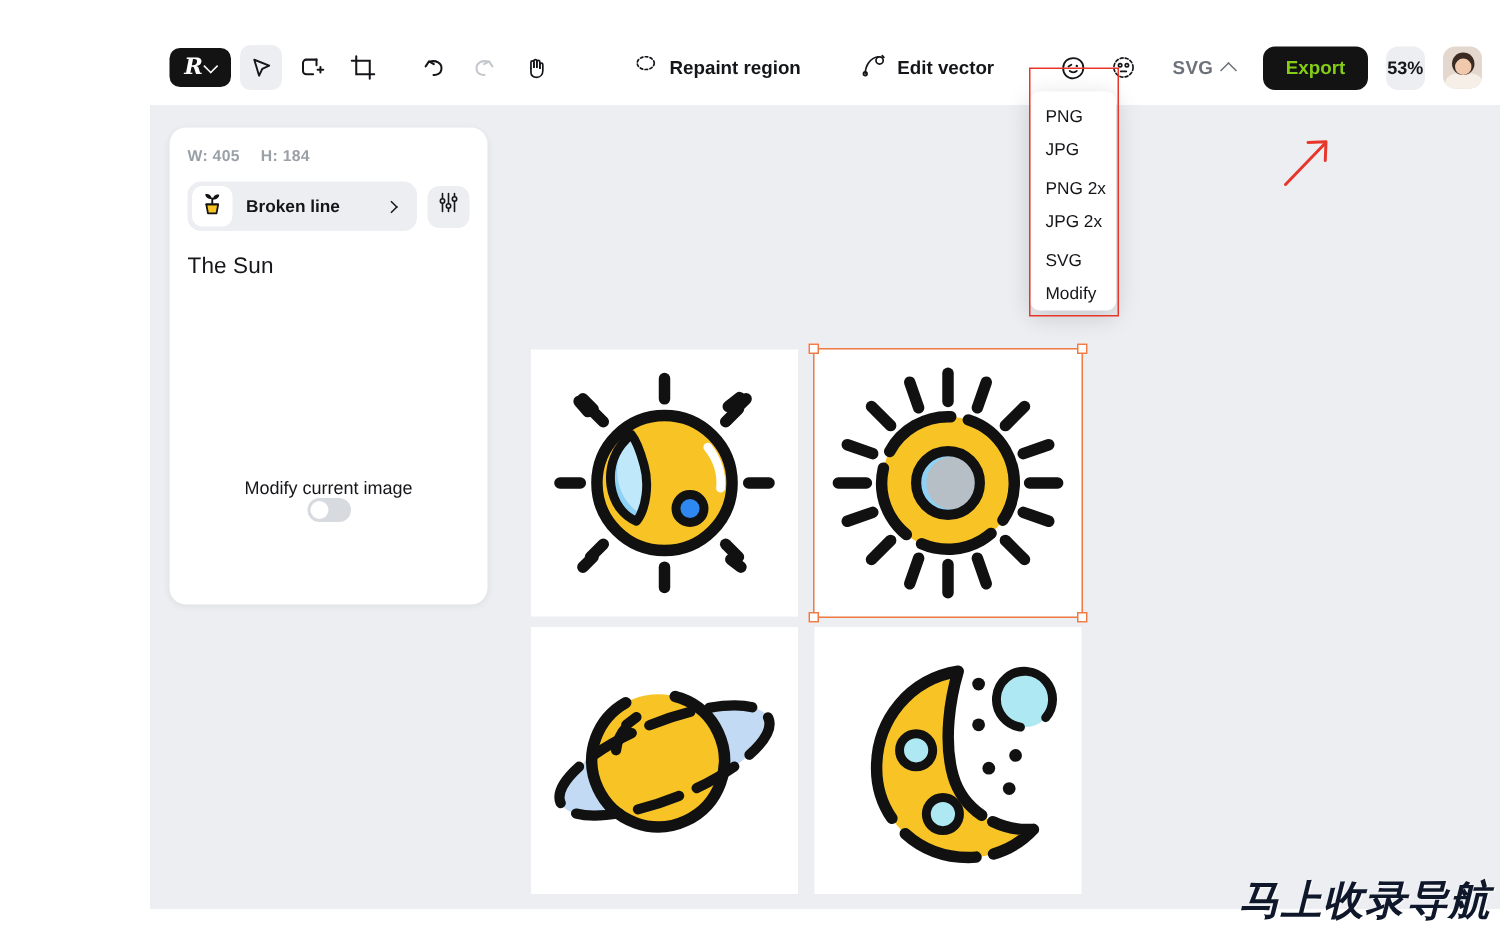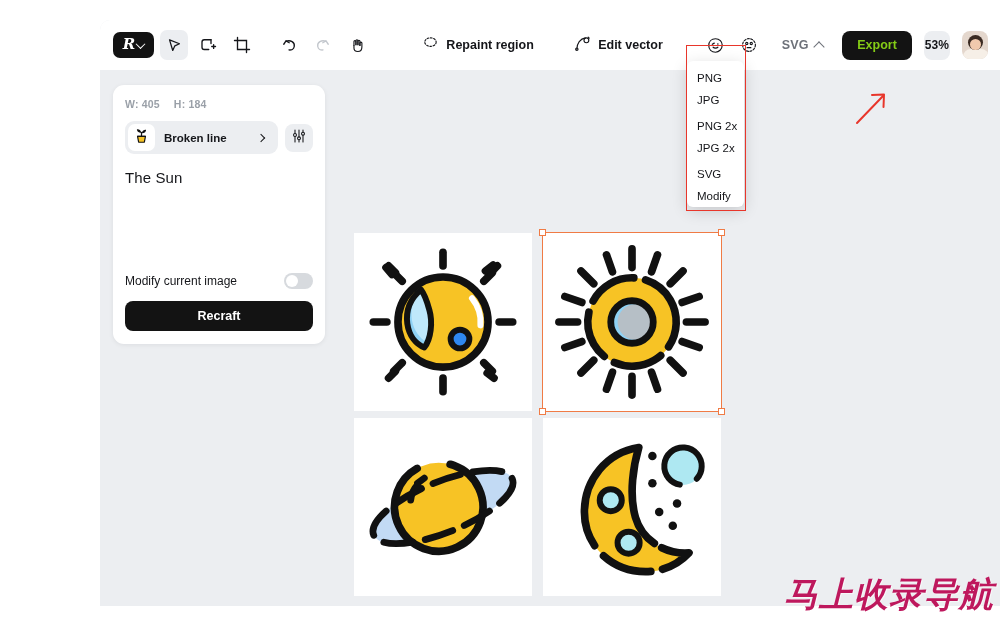--- a/index.html
+++ b/index.html
@@ -110,21 +110,21 @@
     position: absolute; left: 586px; top: 25px;
     width: 60px; height: 166px;
     border: 1.6px solid #e8362b; z-index: 50; pointer-events: none;
   }
   
   .red-arrow { position: absolute; left: 752px; top: 68px; z-index: 55; pointer-events: none; }
 
   
   .side-panel {
     position: absolute; left: 13px; top: 65px;
-    width: 212px; height: 259px;
+    width: 212px; height: 318px;
     background: #ffffff; border-radius: 11px;
     box-shadow: 0 1px 5px rgba(15,18,25,.07);
     padding: 13px 12px 12px 12px;
   }
   .dims { display: flex; gap: 14px; font-size: 10.5px; color: #9aa0a8; font-weight: 600; letter-spacing: .2px; }
   .style-row { display: flex; align-items: center; gap: 7px; margin-top: 11px; }
   .style-sel {
     flex: 1; height: 33px; background: #eceef1; border-radius: 9px;
     display: flex; align-items: center; padding: 3px; cursor: pointer;
   }
@@ -136,21 +136,21 @@
   .chev-r { width: 6px; height: 6px; border-right: 1.7px solid #15161a; border-top: 1.7px solid #15161a;
     transform: rotate(45deg); margin-right: 11px; }
   .sliders-btn {
     width: 28px; height: 28px; border-radius: 8px; background: #eceef1;
     display: flex; align-items: center; justify-content: center; cursor: pointer; flex: none;
   }
   .prompt-text { margin-top: 15px; font-size: 15px; color: #15161a; letter-spacing: .1px; }
 
   .modify-row {
     position: absolute; left: 12px; right: 12px; bottom: 55px;
-    display: flex; align-items: center; justify-content: space-between;
+    display: flex; align-items: center; justify-content: space-between; flex-direction: column;
   }
   .modify-label { font-size: 12px; color: #15161a; }
   .toggle {
     width: 29px; height: 16px; border-radius: 9px; background: #d7dade;
     position: relative; cursor: pointer; flex: none;
   }
   .toggle .knob { position: absolute; left: 2px; top: 2px; width: 12px; height: 12px; border-radius: 50%;
     background: #ffffff; }
   .recraft-btn {
     position: absolute; left: 12px; right: 12px; bottom: 13px;
@@ -179,22 +179,22 @@
     position: absolute; width: 7px; height: 7px; background: #ffffff;
     border: 1.4px solid #f07b45;
   }
   .h-tl { left: -4px; top: -4px; } .h-tr { right: -4px; top: -4px; }
   .h-bl { left: -4px; bottom: -4px; } .h-br { right: -4px; bottom: -4px; }
 
   
   .watermark {
     position: absolute; right: 6px; bottom: 2px; z-index: 60;
     font-family: "DejaVu Sans", sans-serif;
-    font-size: 34px; font-weight: 700; font-style: italic;
-    color: #be185d; letter-spacing: 1px;
+    font-size: 27px; font-weight: 700; font-style: italic;
+    color: #0f172a; letter-spacing: 1px;
     text-shadow: 1px 1px 0 rgba(255,255,255,.6);
     margin-left: 26px;
   }
 </style>
 </head>
 <body>
 
 <div id="root">
 
   <div class="app-window">
@@ -389,21 +389,20 @@
 
       <div class="prompt-text">The Sun</div>
 
       <div class="modify-row">
         <span class="modify-label">Modify current image</span>
         <span class="toggle">
           <span class="knob"></span>
         </span>
       </div>
 
-      <div class="recraft-btn">Recraft</div>
     </div>
 
     <div class="canvas">
 
       <div class="tile tile-0">
         <svg width="170" height="170" viewBox="0 0 200 200">
           <g stroke="#111" stroke-width="9" stroke-linecap="round">
             <path d="M100 18 V34"></path>
               <path d="M100 166 V182"></path>
             <path d="M18 100 H34"></path>

